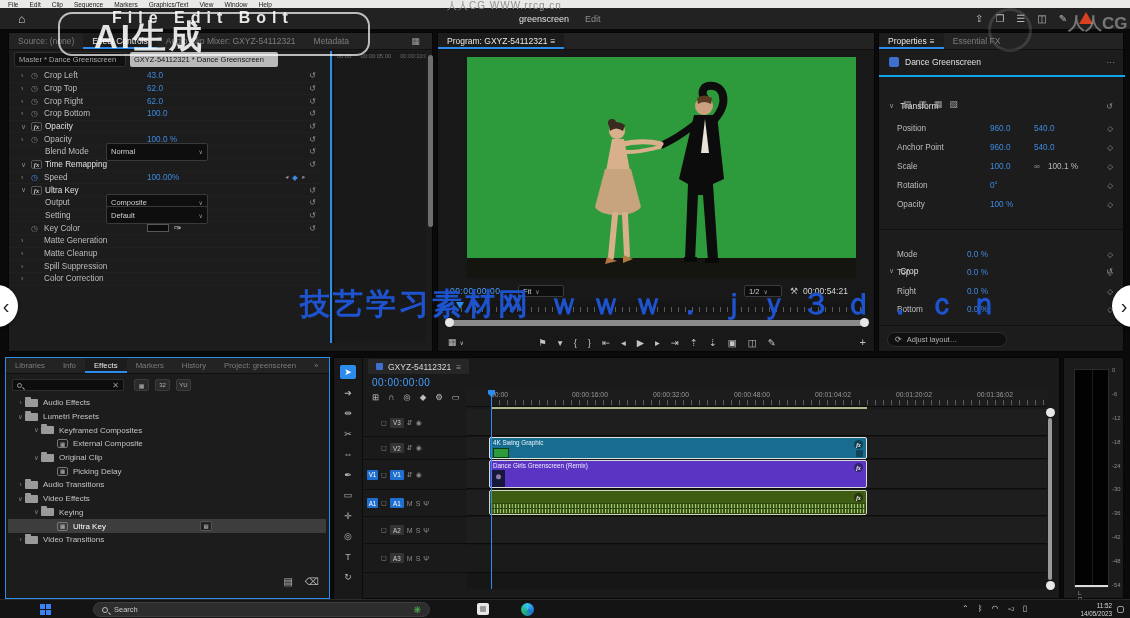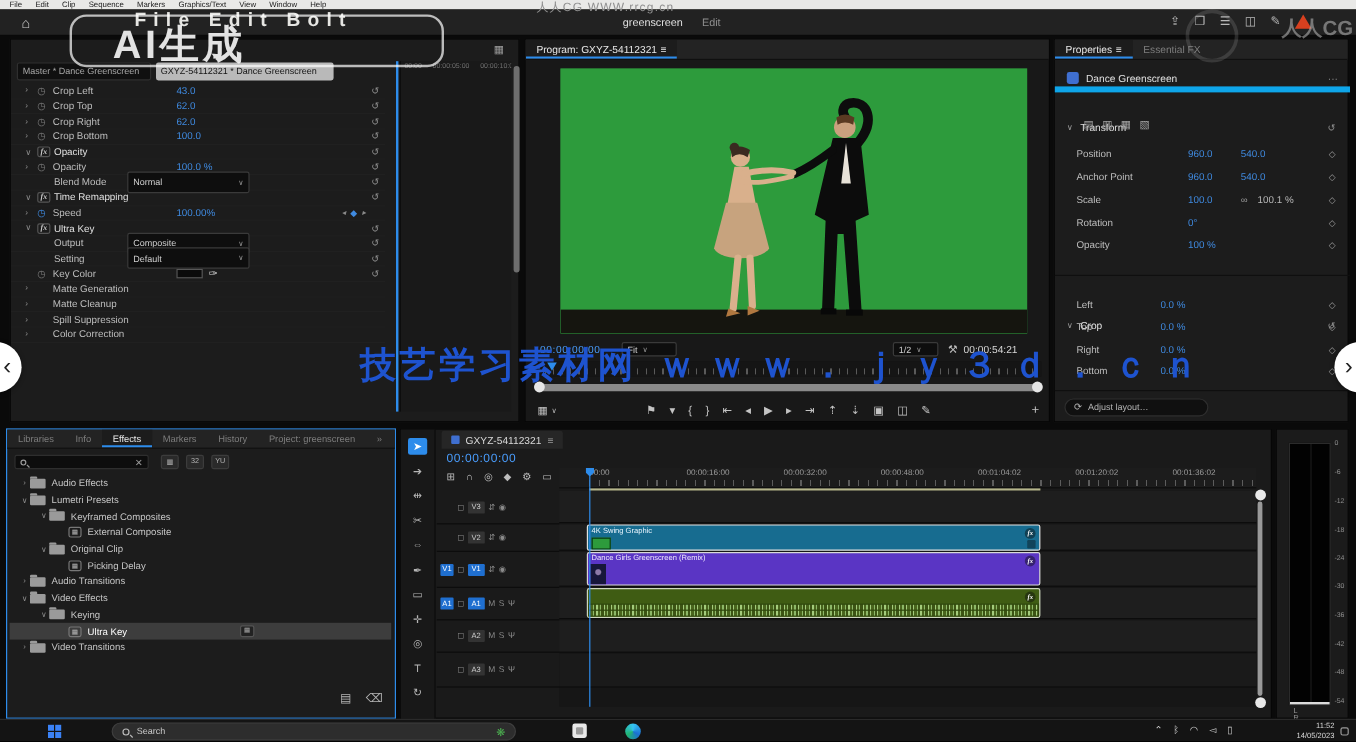--- a/index.html
+++ b/index.html
@@ -91,22 +91,22 @@
   #pg-scroll{position:absolute;left:10px;top:287px;width:418px;height:6px;background:#8a8a8a;border-radius:3px;}
   #pg-scroll i{position:absolute;top:-2px;width:9px;height:9px;border-radius:50%;background:#e6e6e6;}
   #pg-scroll .l{left:-3px;} #pg-scroll .r{right:-3px;}
   #pg-transport{position:absolute;left:0;top:300px;width:438px;height:18px;display:flex;align-items:center;}
   #pg-settings{position:absolute;left:10px;display:flex;gap:3px;color:#bfbfbf;font-size:9px;align-items:center;}
   #pg-ticons{margin:0 auto;display:flex;gap:11px;color:#c4c4c4;font-size:9.5px;align-items:center;}
   #pg-plus{position:absolute;right:10px;color:#c4c4c4;font-size:11px;}
 
   
   #pr-panel{left:878px;top:24px;width:246px;height:320px;}
-  #pr-clip{position:absolute;left:0;top:24px;width:246px;height:20px;display:flex;align-items:center;gap:6px;
-    padding:0 10px;font-size:8.5px;color:#e0e0e0;border-bottom:5px solid #0ea5e9;}
+  #pr-clip{position:absolute;left:0;top:24px;width:246px;height:20px;display:flex;align-items:flex-start;gap:6px;
+    padding:0 10px;font-size:8.5px;color:#e0e0e0;border-bottom:2px solid #0ea5e9;}
   #pr-clip .cicon{width:10px;height:10px;background:#3f6fd0;border-radius:2px;}
   #pr-clip .menu{margin-left:auto;color:#9a9a9a;}
   .sec-head{display:flex;align-items:center;gap:6px;font-size:8.5px;color:#e0e0e0;padding:0 10px;height:16px;position:relative;}
   .sec-head .tw{font-size:7px;color:#9a9a9a;}
   .sec-head .reset{position:absolute;right:12px;color:#8f8f8f;font-size:8px;}
   #pr-align{position:absolute;left:24px;top:66px;display:flex;gap:7px;font-size:9px;color:#9f9f9f;}
   #pr-rows{position:absolute;left:0;top:86px;width:246px;}
   .prow{display:flex;align-items:center;height:19px;font-size:8.2px;color:#bdbdbd;padding-left:18px;position:relative;}
   .prow .plbl{width:93px;}
   .prow .pv{color:#3f8ae0;width:44px;}
@@ -271,20 +271,34 @@
         <span>⇪</span>
           <span>❐</span>
           <span>☰</span>
           <span>◫</span>
           <span>✎</span>
         <span id="rrcg-tri"></span>
       </div>
     </div>
 
     <section id="ec-panel" class="abs panel">
+      <div class="tabs">
+        <span class="tab dim">
+            <i style="font-style:normal">Source: (none)</i>
+          </span>
+          <span class="tab active">
+            <i style="font-style:normal">Effect Controls</i>
+          </span>
+          <span class="tab dim">
+            <i style="font-style:normal">Audio Clip Mixer: GXYZ-54112321</i>
+          </span>
+          <span class="tab dim">
+            <i style="font-style:normal">Metadata</i>
+          </span>
+      </div>
       <div id="ec-head">
         <span id="ec-master">Master * Dance Greenscreen</span>
         <span id="ec-clip">GXYZ-54112321 * Dance Greenscreen</span>
       </div>
       <span id="ec-grid-icon">▦</span>
       <div id="ec-rows">
         <div class="ecrow prop">
             <span class="tw">›</span>
             <span class="sw">◷</span>
 
@@ -593,21 +607,21 @@
           </div>
       </div>
       <div class="sep abs" style="top:196px"></div>
       <div class="sec-head abs" style="left:0;top:197px;width:246px">
         <span class="tw">∨</span>
         <span>Crop</span>
         <span class="reset">↺</span>
       </div>
       <div id="pr-crop-rows">
         <div class="crow">
-            <span class="plbl">Left</span>
+            <span class="plbl">Mode</span>
             <span class="pv">0.0 %</span>
             <span class="pkf">◇</span>
           </div>
           <div class="crow">
             <span class="plbl">Top</span>
             <span class="pv">0.0 %</span>
             <span class="pkf">◇</span>
           </div>
           <div class="crow">
             <span class="plbl">Right</span>

